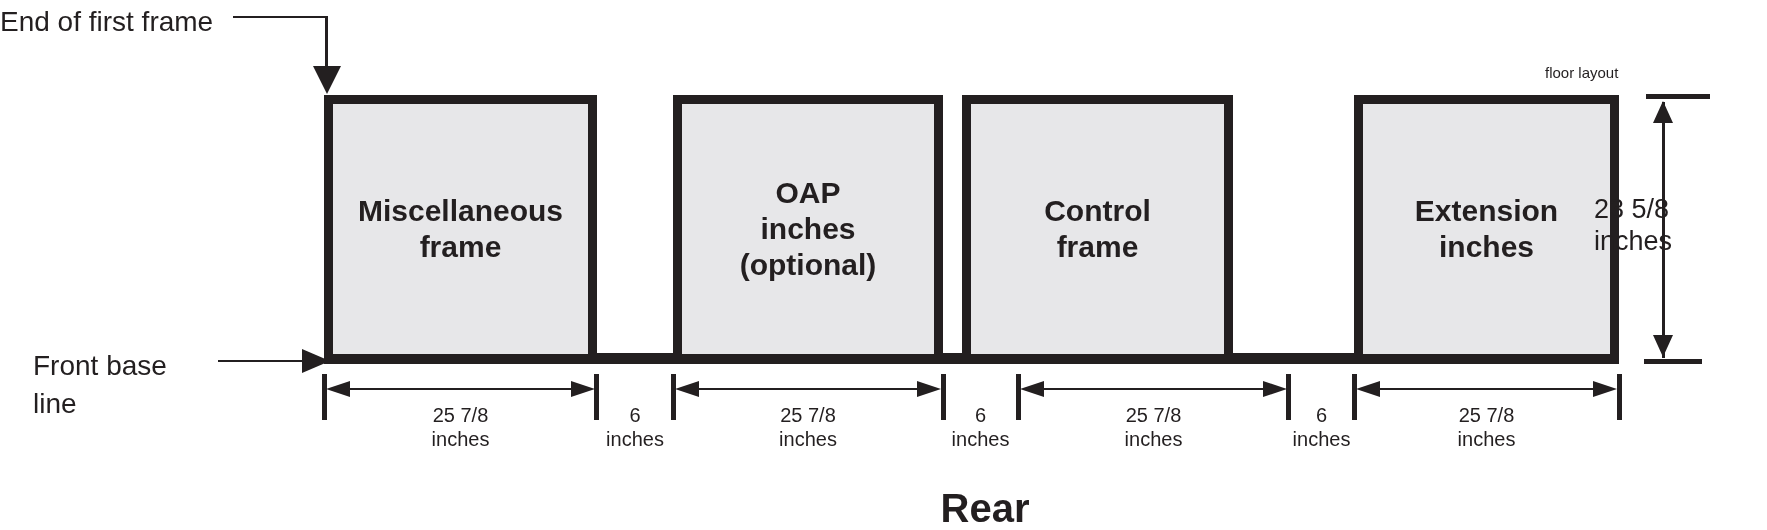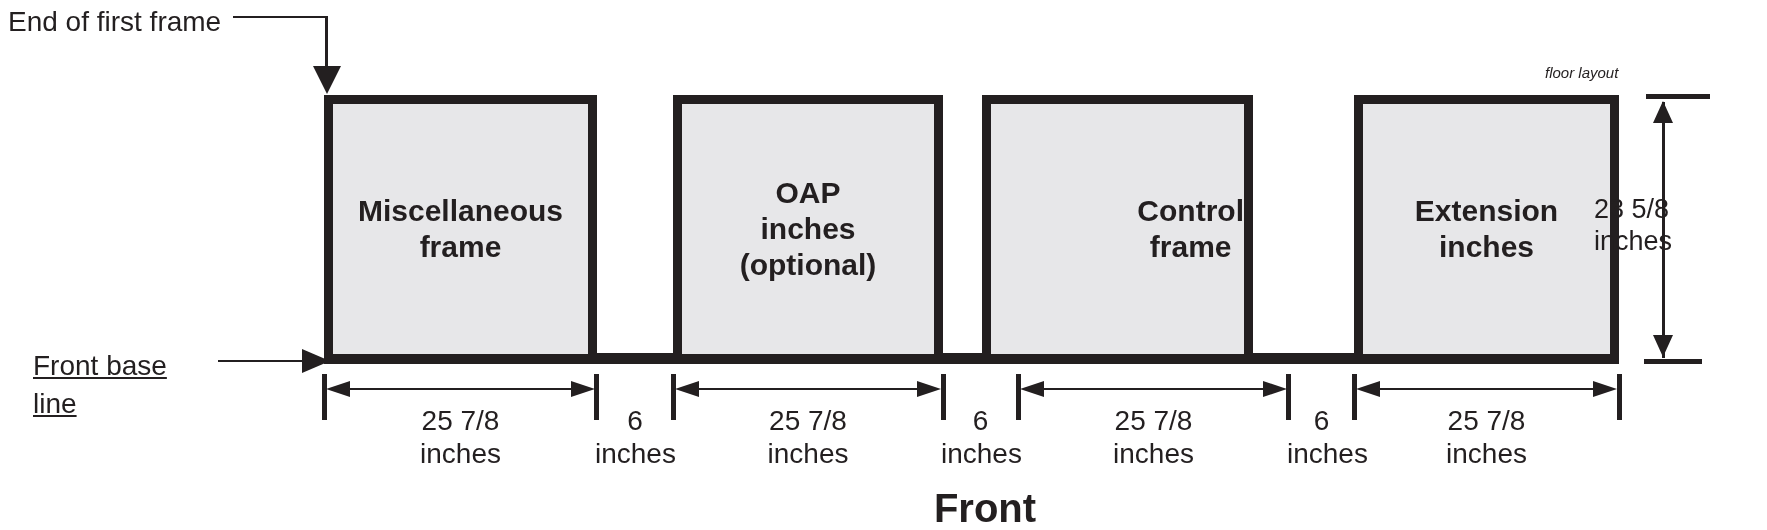--- a/index.html
+++ b/index.html
@@ -18,61 +18,61 @@
     display:flex;align-items:center;justify-content:center;text-align:center;
   }
   .frame-label{font-weight:bold;font-size:30px;line-height:1.2;white-space:pre-line;}
   .baseline{position:absolute;top:353px;height:11px;background:#231f20;}
   .tick{position:absolute;top:374px;width:5px;height:46px;background:#231f20;}
   .hdim{position:absolute;top:381px;height:16px;}
   .hdim .dimline{position:absolute;left:3px;right:3px;top:7px;height:2px;background:#231f20;}
   .ah{position:absolute;width:0;height:0;top:0;}
   .ah.al{left:0;border-top:8px solid transparent;border-bottom:8px solid transparent;border-right:24px solid #231f20;}
   .ah.ar{right:0;border-top:8px solid transparent;border-bottom:8px solid transparent;border-left:24px solid #231f20;}
-  .dimlabel{position:absolute;top:404px;font-size:28px;line-height:1.18;text-align:center;white-space:pre-line;}
+  .dimlabel{position:absolute;top:404px;font-size:20px;line-height:1.18;text-align:center;white-space:pre-line;}
   .hline{position:absolute;height:2px;background:#231f20;}
   .vline{position:absolute;width:3px;background:#231f20;}
   .arrow-down{position:absolute;width:0;height:0;border-left:14px solid transparent;border-right:14px solid transparent;border-top:28px solid #231f20;}
   .arrow-right{position:absolute;width:0;height:0;border-top:12px solid transparent;border-bottom:12px solid transparent;border-left:28px solid #231f20;}
   .varrow{position:absolute;width:0;height:0;border-left:10px solid transparent;border-right:10px solid transparent;}
   .varrow.up{border-bottom:22px solid #231f20;}
   .varrow.down{border-top:22px solid #231f20;}
   .vdim-tick{position:absolute;height:5px;background:#231f20;}
   .heightlabel{position:absolute;font-size:27px;line-height:1.17;white-space:pre-line;}
 </style>
 </head>
 <body>
 
 <div class="canvas">
 
-  <div class="abs title" style="left:835px;top:486px;width:300px;">Front</div>
-  <div class="abs note" style="left:1545px;top:64px;font-style:italic;">floor layout</div>
+  <div class="abs title" style="left:835px;top:486px;width:300px;">Rear</div>
+  <div class="abs note" style="left:1545px;top:64px;">floor layout</div>
 
-  <div class="abs callout" style="left:8px;top:3px;">End of first frame</div>
+  <div class="abs callout" style="left:0;top:3px;">End of first frame</div>
   <div class="hline" style="left:233px;top:16px;width:94px;"></div>
   <div class="vline" style="left:325px;top:16px;height:52px;"></div>
   <div class="arrow-down" style="left:313px;top:66px;"></div>
 
-  <div class="abs callout pre" style="left:33px;top:347px;text-decoration:underline;">Front base
+  <div class="abs callout pre" style="left:33px;top:347px;">Front base
 line</div>
   <div class="hline" style="left:218px;top:360px;width:88px;"></div>
   <div class="arrow-right" style="left:302px;top:349px;"></div>
 
   <div class="baseline" style="left:324px;width:1295px;"></div>
 
   <div class="frame" style="left:324px;width:273px;">
     <div class="frame-label">Miscellaneous
 frame</div>
   </div>
   <div class="frame" style="left:673px;width:270px;">
     <div class="frame-label">OAP
 inches
 (optional)</div>
   </div>
-  <div class="frame" style="left:982px;width:271px;justify-content:flex-end;">
+  <div class="frame" style="left:962px;width:271px;">
     <div class="frame-label">Control
 frame</div>
   </div>
   <div class="frame" style="left:1354px;width:265px;">
     <div class="frame-label">Extension
 inches</div>
   </div>
 
   <div class="tick" style="left:322px;"></div>
   <div class="tick" style="left:594px;"></div>

